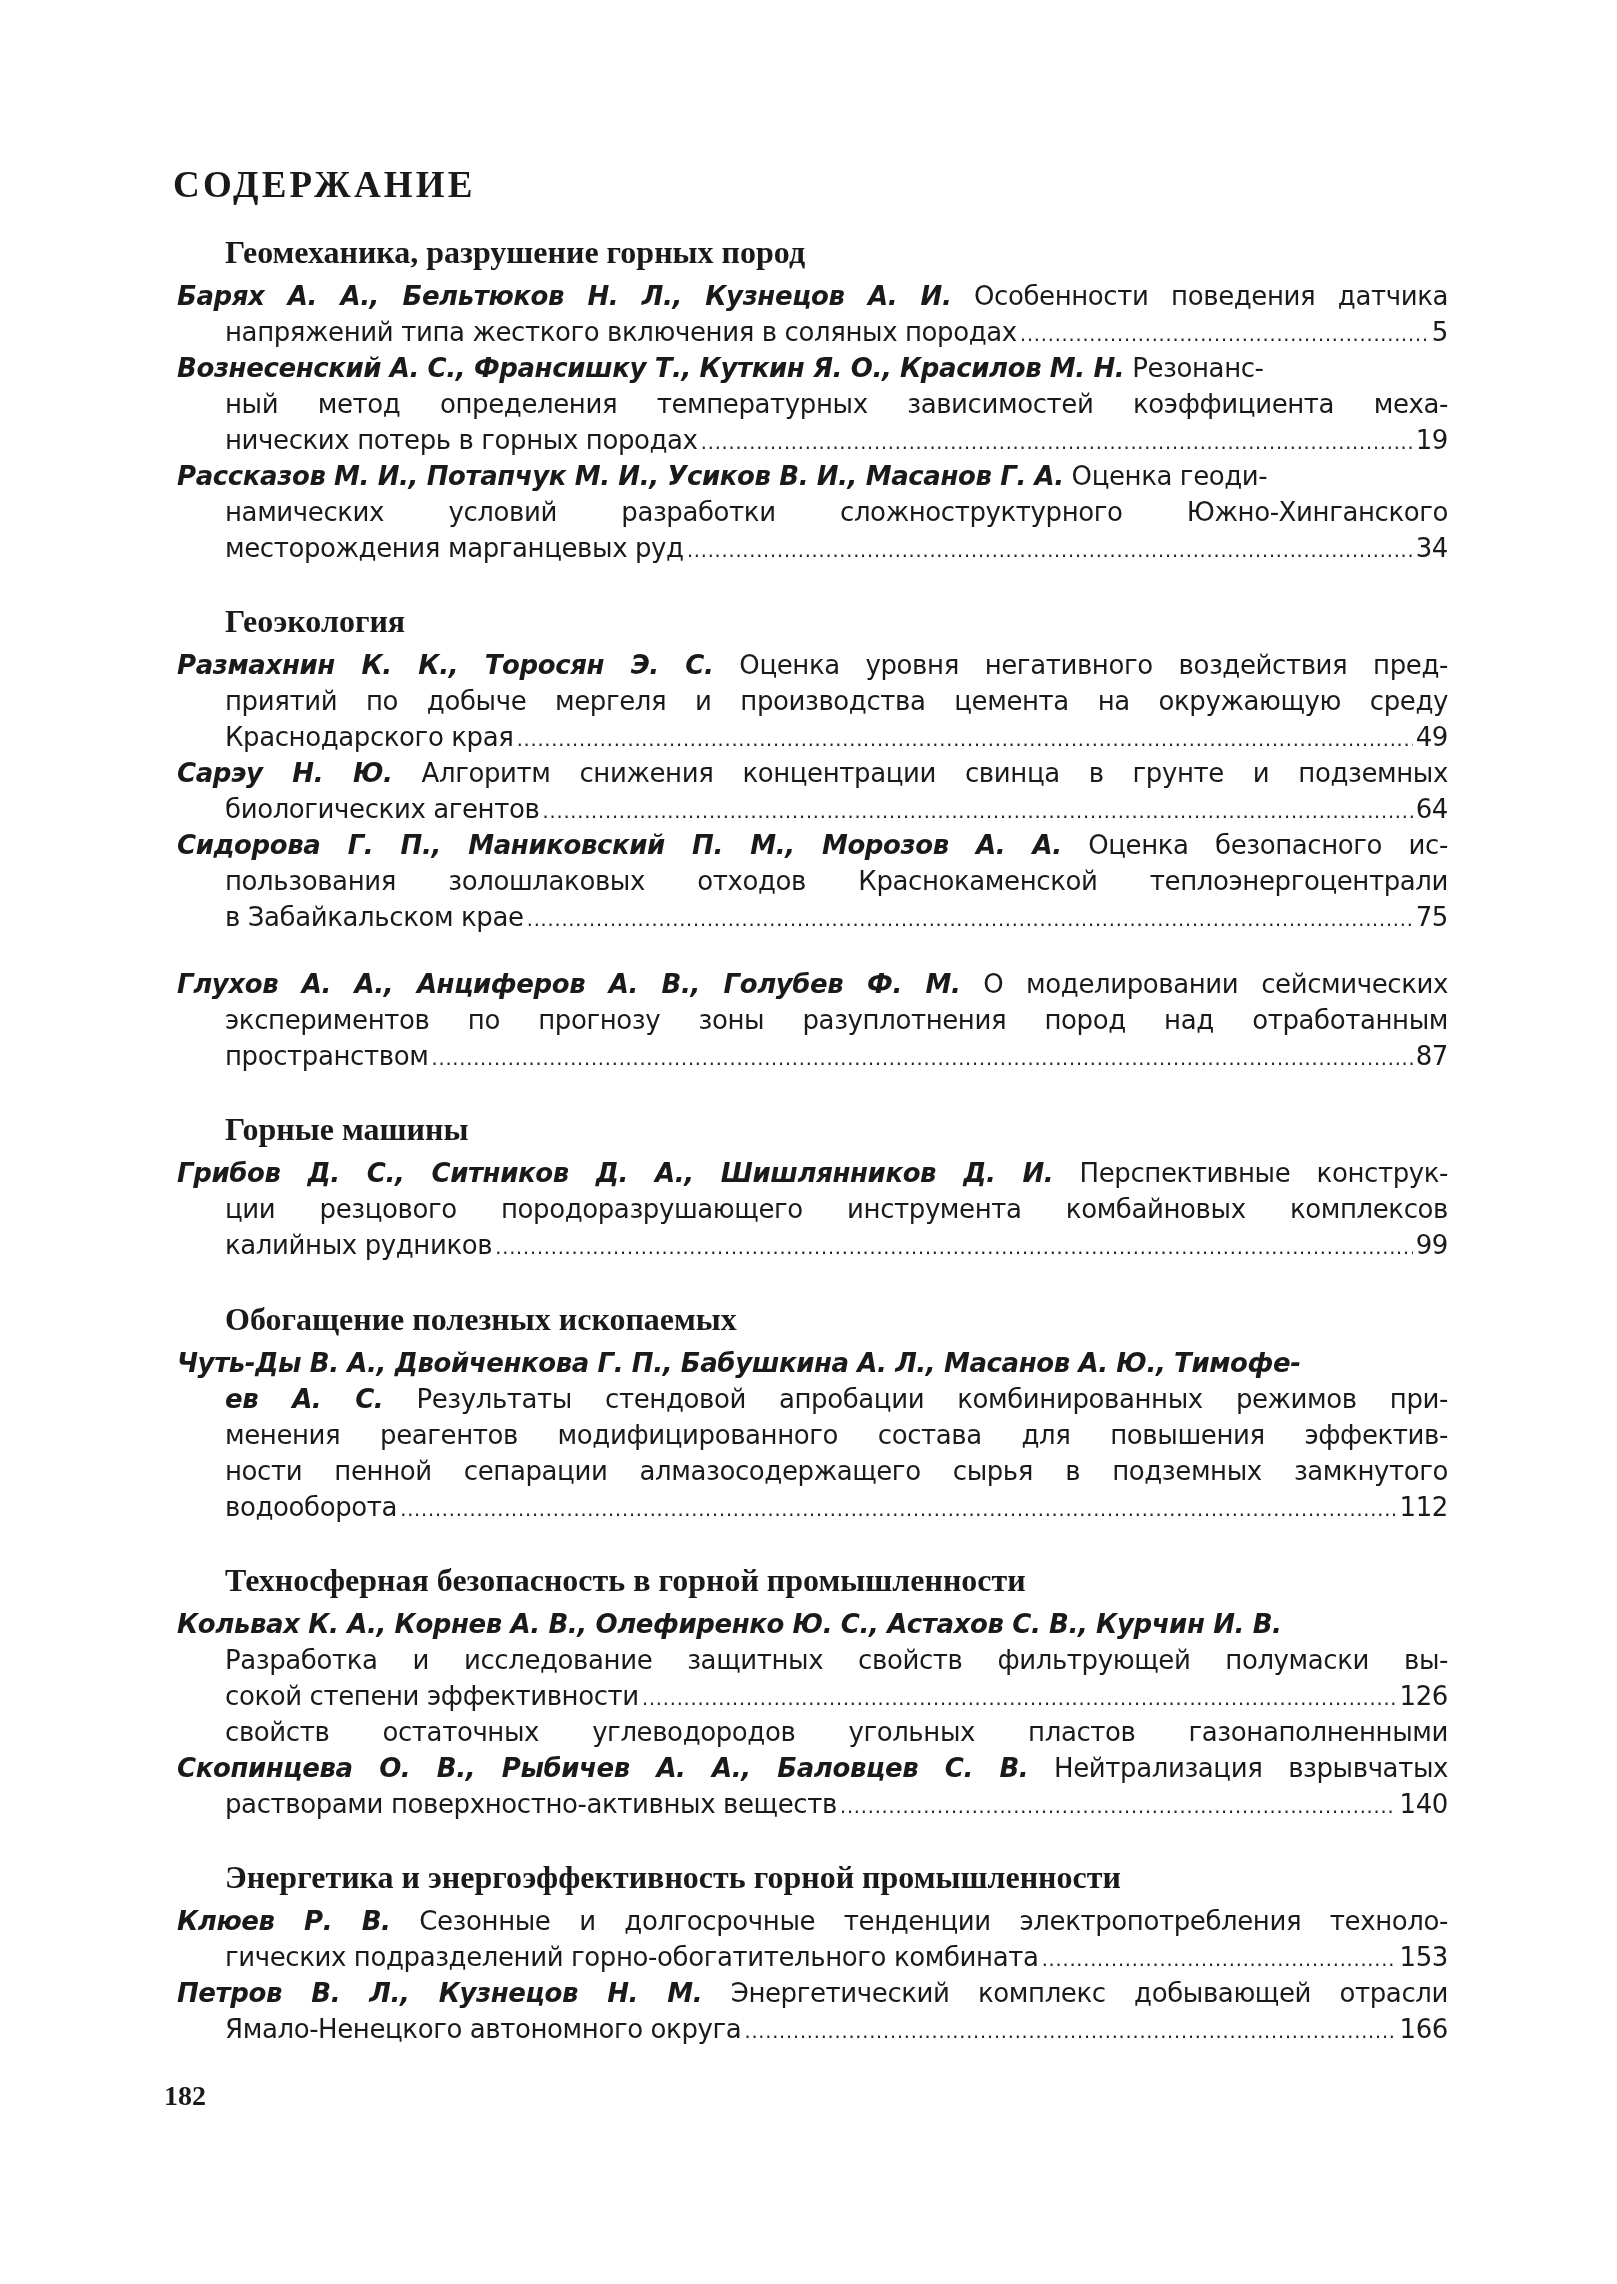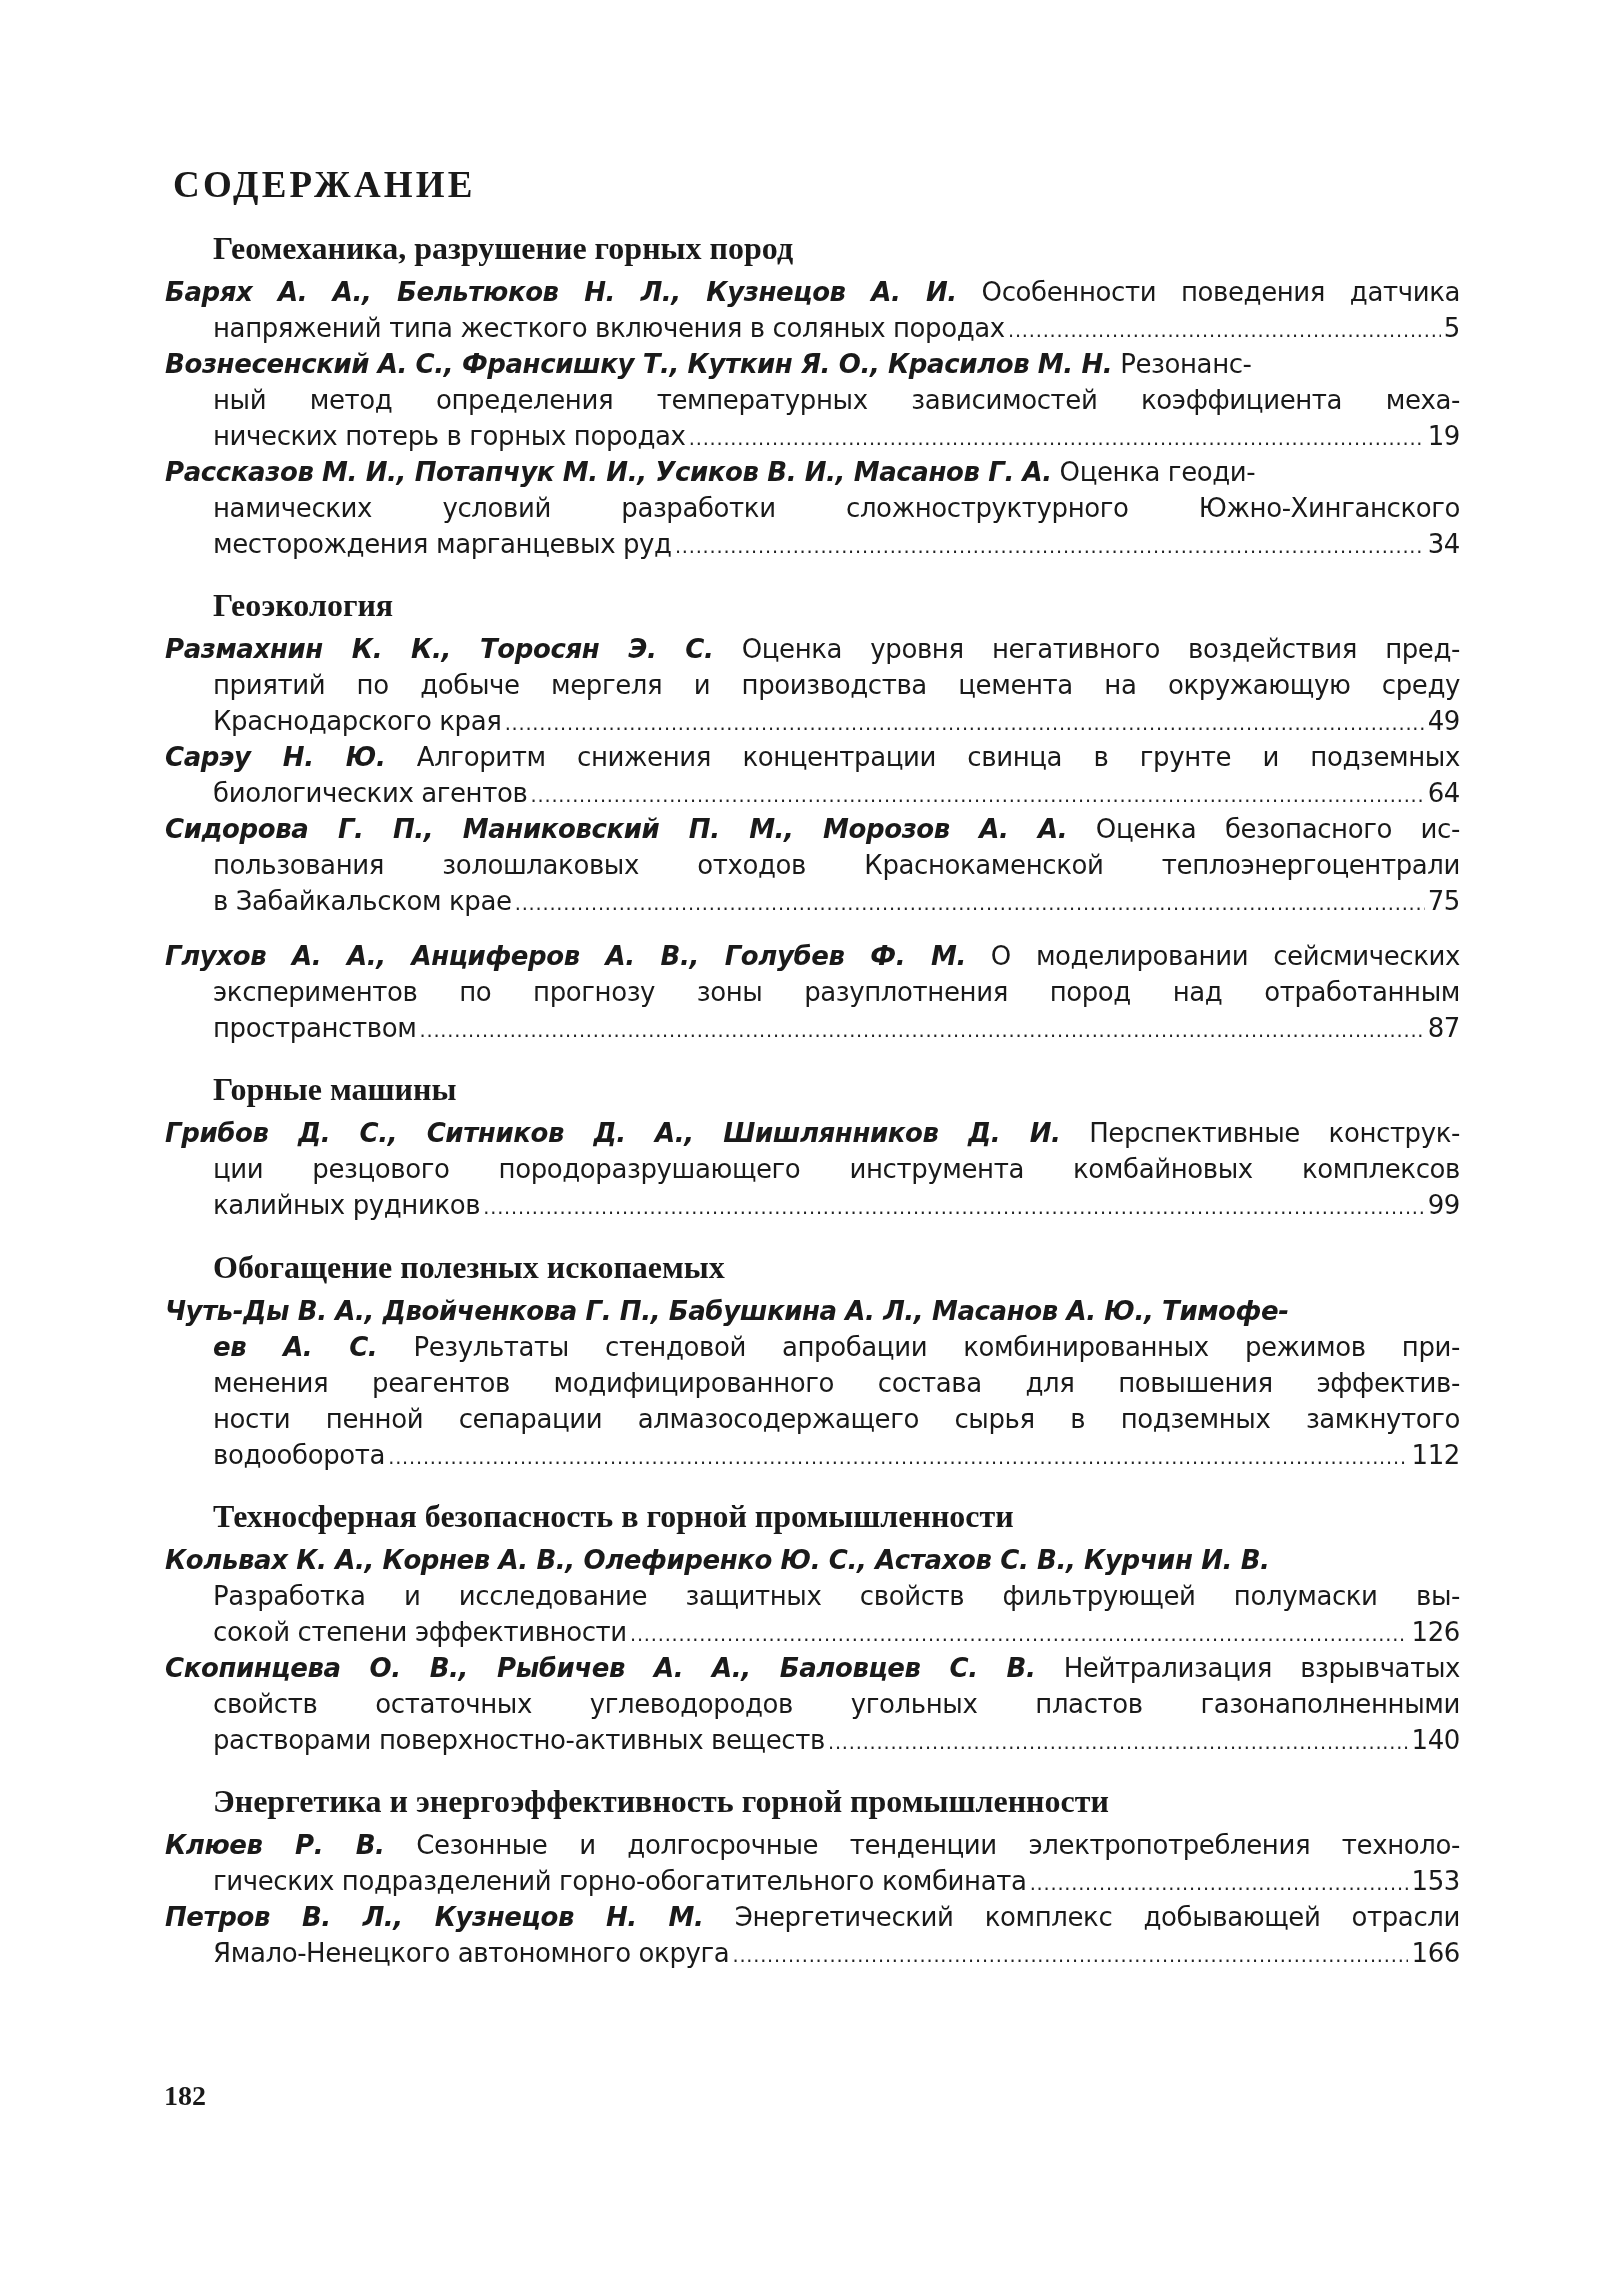--- a/index.html
+++ b/index.html
@@ -2,21 +2,21 @@
 <html style="font-size:13px"><head>
 <meta charset="utf-8">
 <style>
   html, body { margin: 0; padding: 0; background: #ffffff; }
   body { width: 1618px; height: 2284px; position: relative; overflow: hidden; color: #1a1a1a; }
   .page { position: absolute; left: 165px; top: 153px; width: 1295px; }
   .title {
     font-family: "Liberation Serif", serif; font-weight: bold; font-size: 37px;
     letter-spacing: 3.2px; margin: 8px; height: 60px; line-height: 48px;
   }
-  .section { margin: 0; }
+  .section { margin: 12px; }
   .section-heading {
     font-family: "Liberation Serif", serif; font-weight: bold; font-size: 32px;
     padding-left: 48px; line-height: 39px; height: 45px; margin-top: 4.8px;
   }
   .section-gap { height: 19.3px; }
   .entry {
     font-family: "DejaVu Sans", sans-serif; font-size: 26px; line-height: 36px;
     letter-spacing: -0.4px;
   }
   .line { white-space: nowrap; height: 36px; }
@@ -149,22 +149,22 @@
         <div class="entry">
           <div class="line"><span class="authors">Кольвах К. А., Корнев А. В., Олефиренко Ю. С., Астахов С. В., Курчин И. В.</span></div>
           <div class="line indent justify"><span class="ttl">Разработка и исследование защитных свойств фильтрующей полумаски вы-</span></div>
           <div class="line last">
             <span class="txt">сокой степени эффективности</span>
             <span class="dots"></span>
             <span class="pg">126</span>
           </div>
         </div>
         <div class="entry">
+          <div class="line indent justify"><span class="ttl">свойств остаточных углеводородов угольных пластов газонаполненными</span></div>
           <div class="line justify"><span class="authors">Скопинцева О. В., Рыбичев А. А., Баловцев С. В.</span> <span class="ttl">Нейтрализация взрывчатых</span></div>
-          <div class="line indent justify"><span class="ttl">свойств остаточных углеводородов угольных пластов газонаполненными</span></div>
           <div class="line last">
             <span class="txt">растворами поверхностно-активных веществ</span>
             <span class="dots"></span>
             <span class="pg">140</span>
           </div>
         </div>
       </div>
       <div class="section">
         <div class="section-gap"></div>
         <div class="section-heading">Энергетика и энергоэффективность горной промышленности</div>

